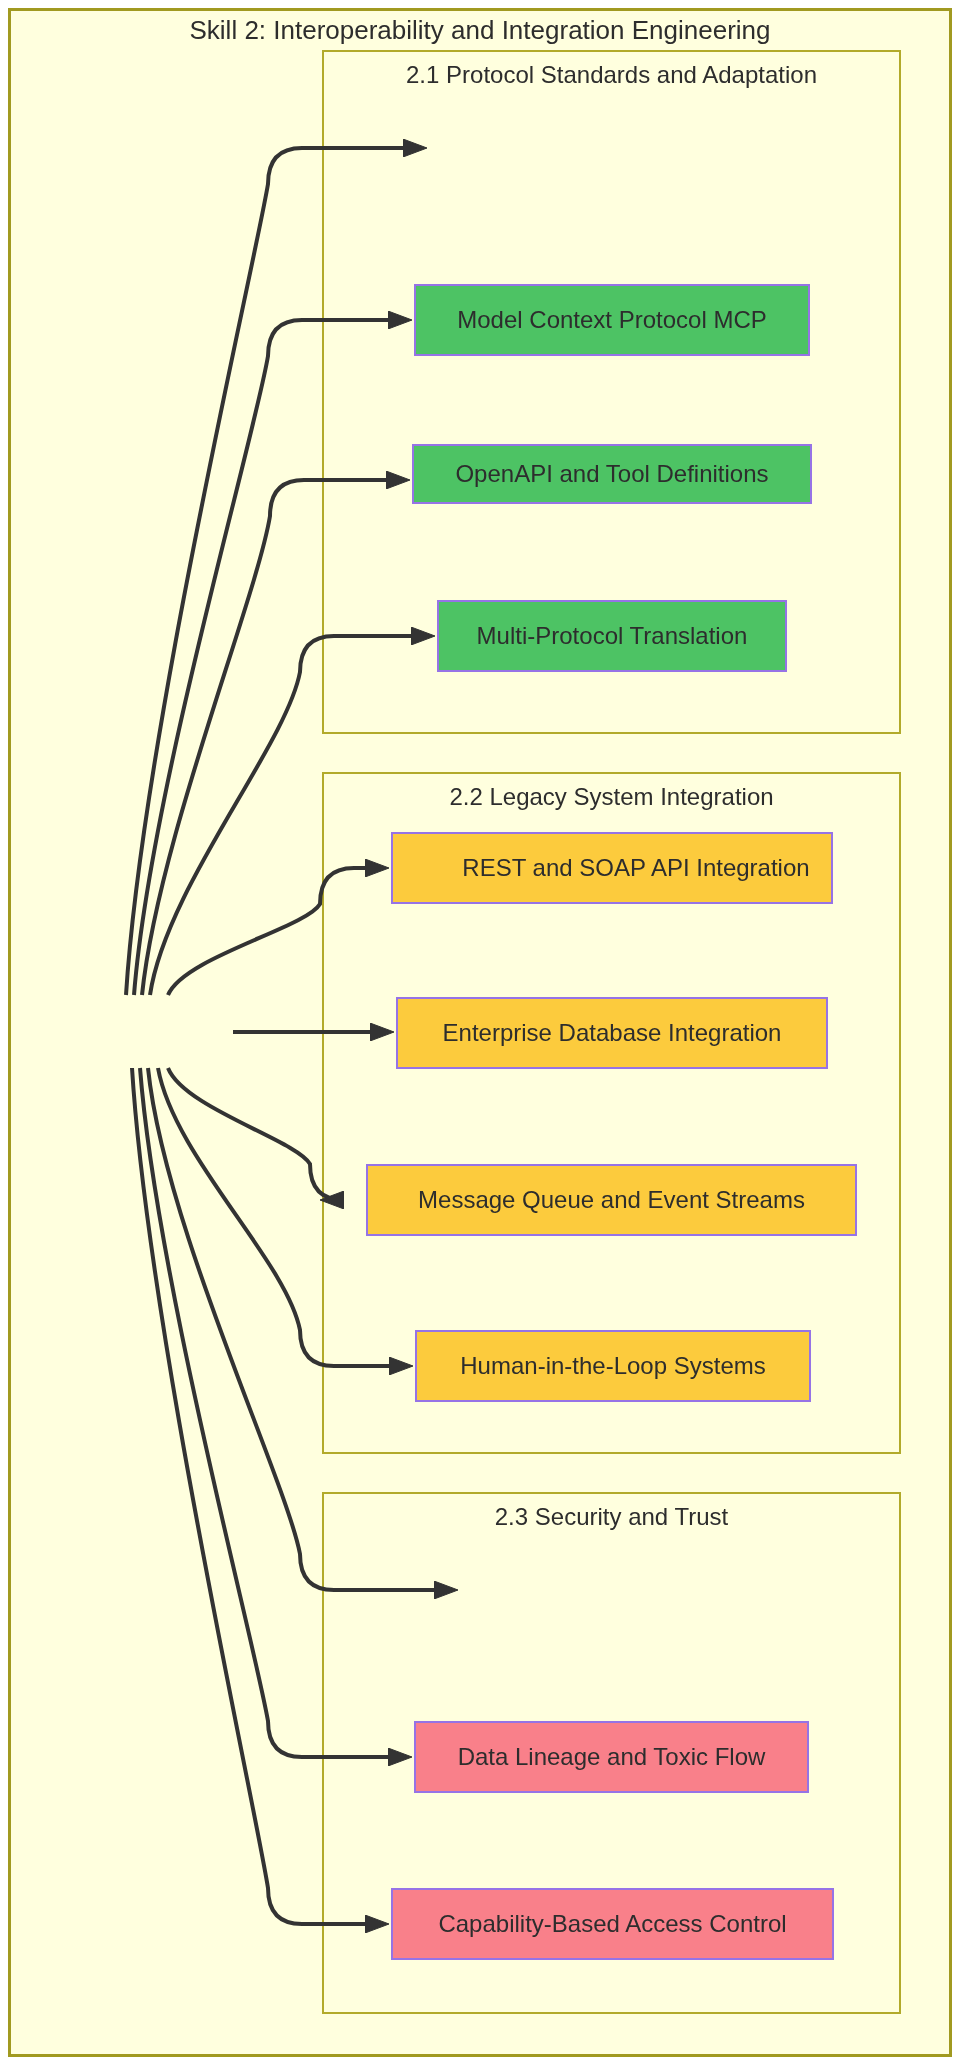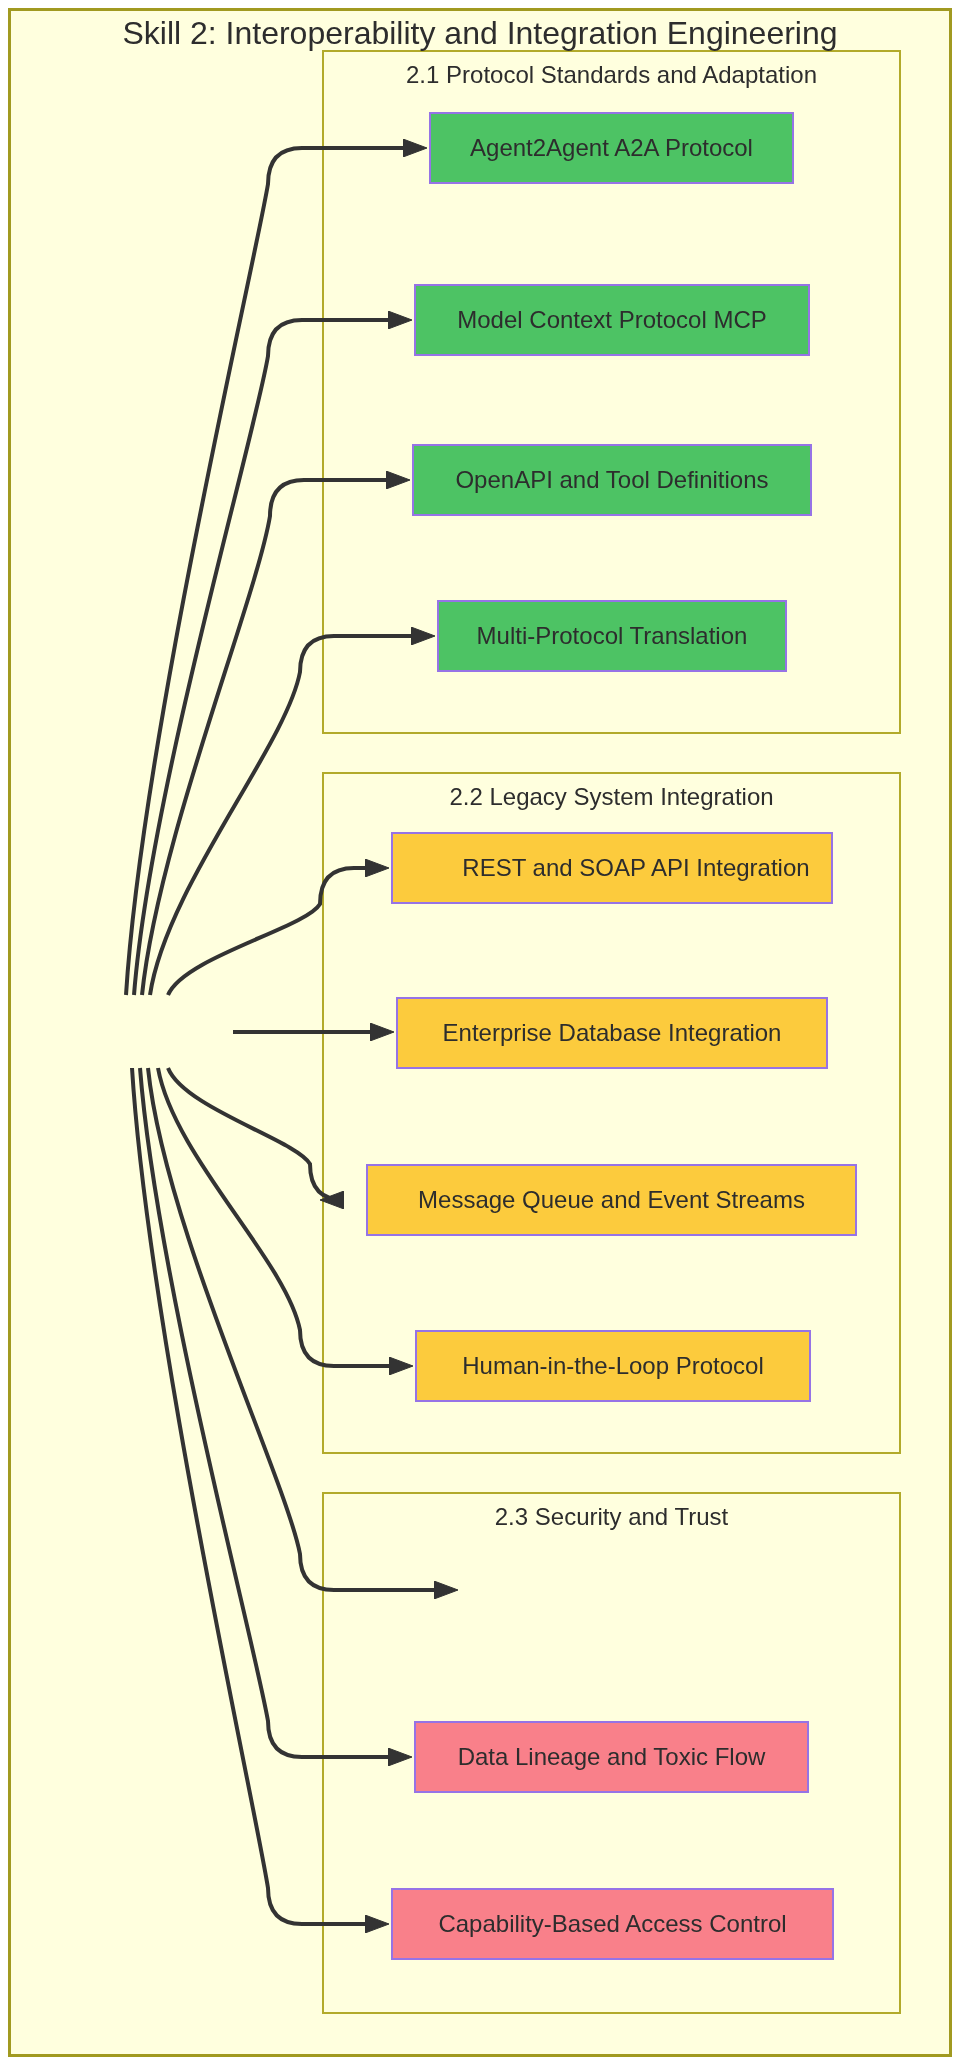--- a/index.html
+++ b/index.html
@@ -20,21 +20,21 @@
     width: 944px; height: 2049px;
     background: var(--canvas_bg, #FFFFDE);
     border: 3px solid var(--outer_border, #A19A20);
   }
 
   .diagram-title {
     position: absolute;
     left: 0; top: 15px;
     width: 960px;
     text-align: center;
-    font-size: 32px;
+    font-size: 26px;
     color: var(--text, #2d2d2d);
     z-index: 6;
   }
 
   .group {
     position: absolute;
     border: 2px solid var(--group_border, #B2AA2A);
     background: var(--canvas_bg, #FFFFDE);
     z-index: 1;
   }
@@ -110,26 +110,25 @@
     <path class="edge" d="M 168 995 C 184 957, 306 928, 320 904 Q 320 868 354 868 L 367 868" marker-end="url(#ah)"></path>
     <path class="edge" d="M 233 1032 L 372 1032" marker-end="url(#ah)"></path>
     <path class="edge" d="M 168 1068 C 184 1108, 296 1140, 310 1164 Q 310 1200 344 1200 L 342 1200" marker-end="url(#ah)"></path>
     <path class="edge" d="M 158 1068 C 174 1157, 286 1260, 300 1330 Q 300 1366 334 1366 L 391 1366" marker-end="url(#ah)"></path>
     <path class="edge" d="M 148 1068 C 164 1225, 286 1480, 300 1554 Q 300 1590 334 1590 L 436 1590" marker-end="url(#ah)"></path>
     <path class="edge" d="M 140 1068 C 156 1275, 254 1640, 268 1721 Q 268 1757 302 1757 L 390 1757" marker-end="url(#ah)"></path>
     <path class="edge" d="M 132 1068 C 148 1325, 254 1800, 268 1888 Q 268 1924 302 1924 L 367 1924" marker-end="url(#ah)"></path>
   </svg>
 
 
-  <div class="node green" style="left:429px; top:112px; width:365px; height:72px;">Agent2Agent A2A Protocol</div>
   <div class="node green" style="left:414px; top:284px; width:396px; height:72px;">Model Context Protocol MCP</div>
-  <div class="node green" style="left:412px; top:444px; width:400px; height:72px;">OpenAPI and Tool Definitions</div>
+  <div class="node green" style="left:412px; top:444px; width:400px; height:60px;">OpenAPI and Tool Definitions</div>
   <div class="node green" style="left:437px; top:600px; width:350px; height:72px;">Multi-Protocol Translation</div>
 
   <div class="node yellow" style="left:391px; top:832px; width:442px; height:72px;padding-left:48px;">REST and SOAP API Integration</div>
   <div class="node yellow" style="left:396px; top:997px; width:432px; height:72px;">Enterprise Database Integration</div>
   <div class="node yellow" style="left:366px; top:1164px; width:491px; height:72px;">Message Queue and Event Streams</div>
-  <div class="node yellow" style="left:415px; top:1330px; width:396px; height:72px;">Human-in-the-Loop Protocol</div>
+  <div class="node yellow" style="left:415px; top:1330px; width:396px; height:72px;">Human-in-the-Loop Systems</div>
 
   <div class="node red" style="left:414px; top:1721px; width:395px; height:72px;text-align:center;">Data Lineage and Toxic Flow</div>
   <div class="node red" style="left:391px; top:1888px; width:443px; height:72px;">Capability-Based Access Control</div>
 
 </div>
 
 </body></html>

